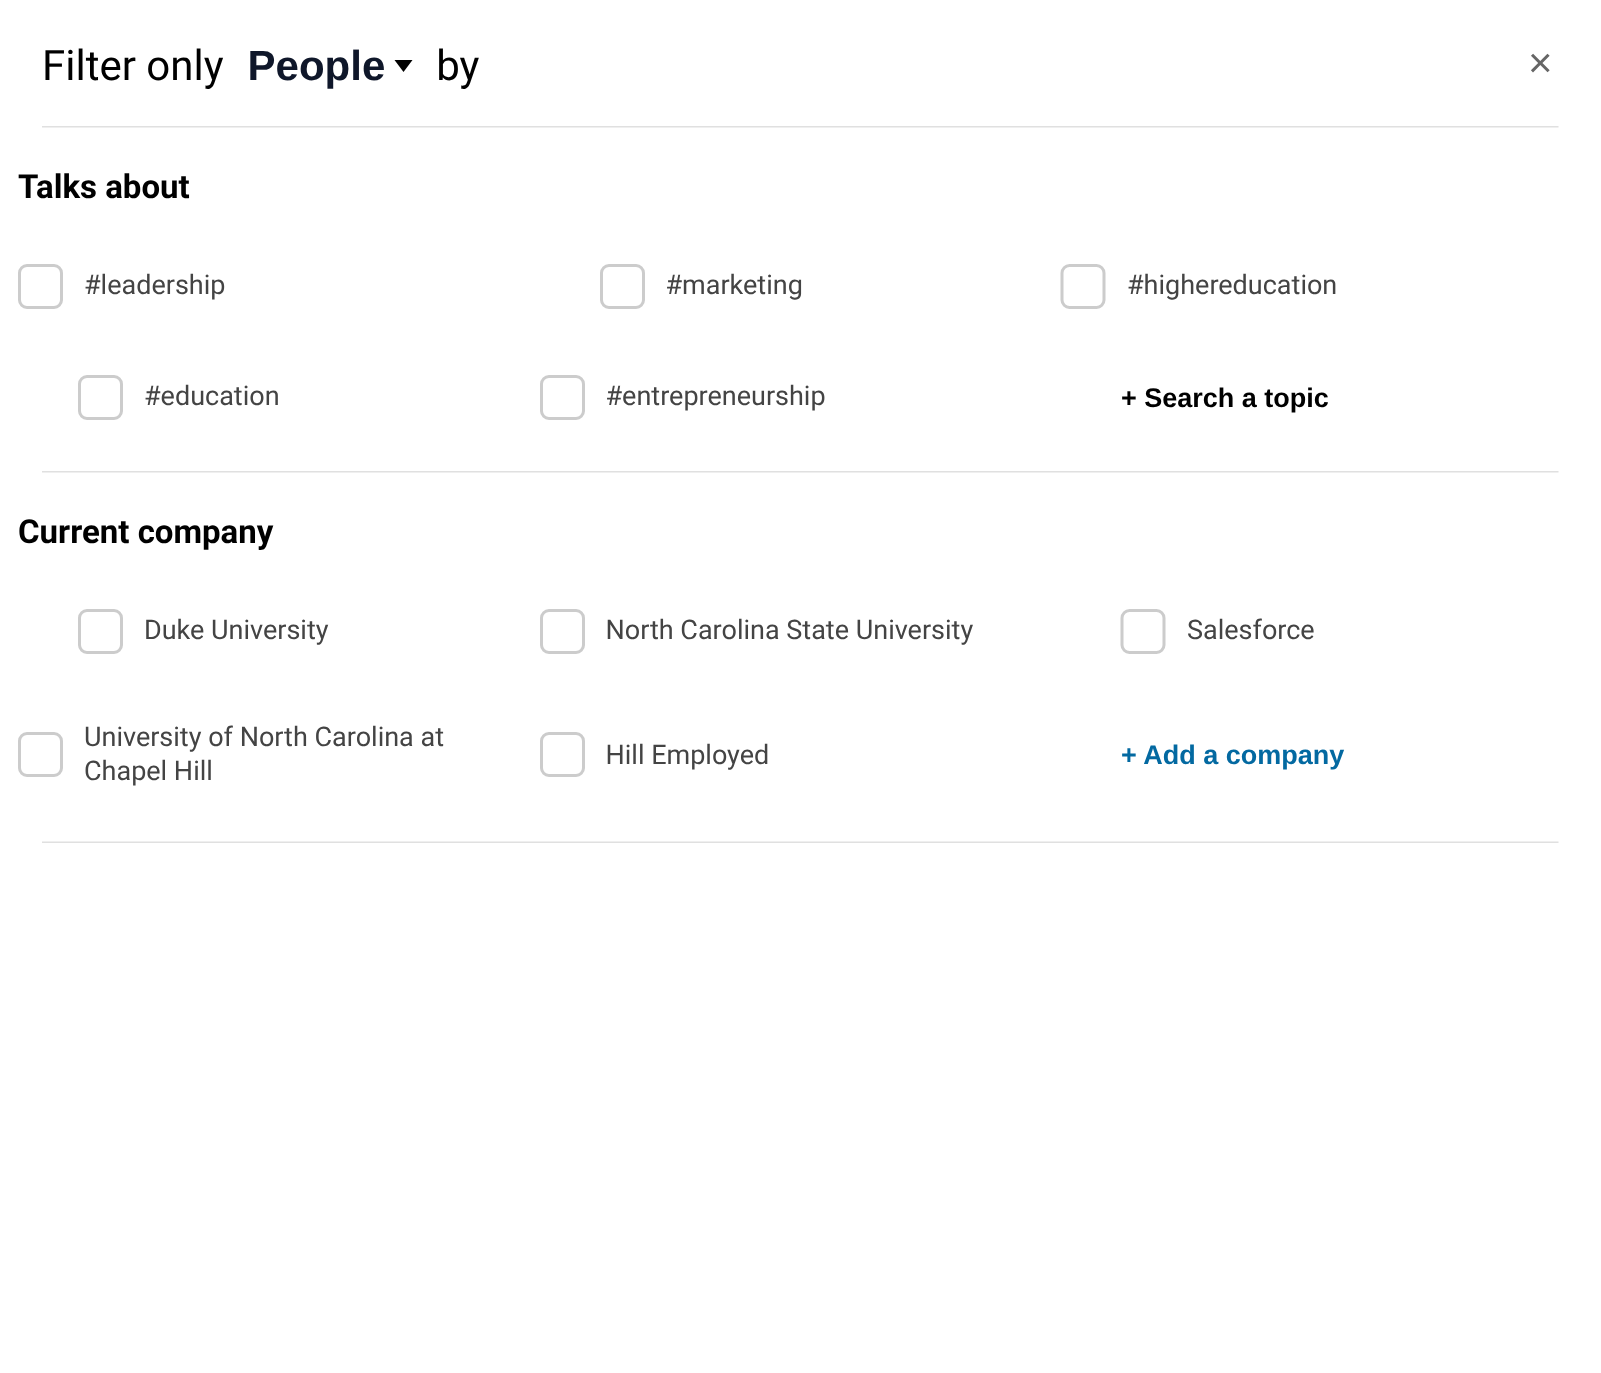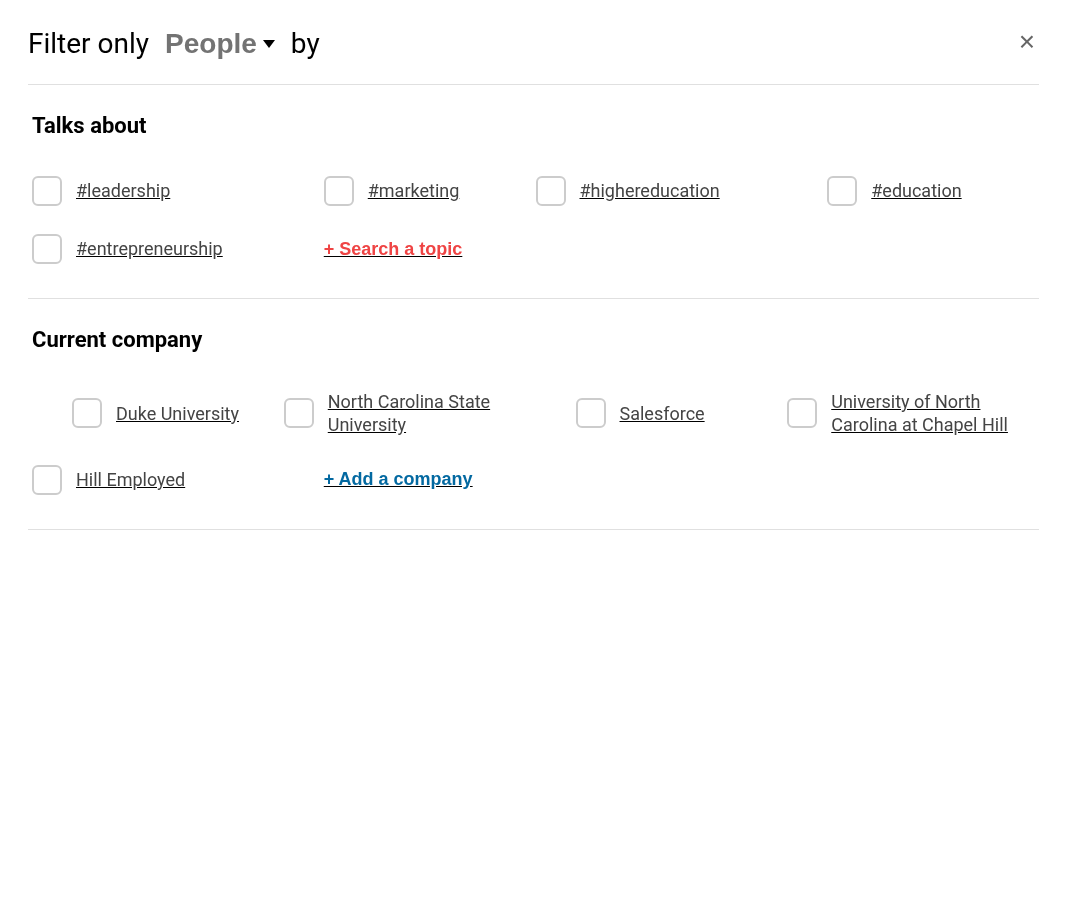--- a/index.html
+++ b/index.html
@@ -44,21 +44,21 @@
       cursor: pointer;
       background: none;
       border: none;
       padding: 4px 8px;
       border-radius: 4px;
     }
 
     .people-label {
       font-size: 28px;
       font-weight: 700;
-      color: #737373;
+      color: #0f172a;
     }
 
     .chevron-down {
       display: inline-block;
       margin-left: 6px;
       width: 0;
       height: 0;
       border-left: 6px solid transparent;
       border-right: 6px solid transparent;
       border-top: 8px solid #000;
@@ -79,35 +79,34 @@
       padding: 4px;
     }
 
     .divider {
       height: 1px;
       background: #e0e0e0;
       margin: 0 28px;
     }
 
     .section {
-      padding: 28px 28px 20px 32px;
+      padding: 28px 28px 20px 12px;
     }
 
     .section-title {
       font-size: 22px;
       font-weight: 700;
       color: #000;
       margin-bottom: 24px;
     }
 
     .filter-grid {
       display: grid;
-      grid-template-columns: 1fr 1fr 1fr 1fr;
-      gap: 0;
-      text-decoration: underline;
+      grid-template-columns: 1fr 1fr 1fr;
+      gap: 16px;
     }
 
     .filter-item {
       display: flex;
       align-items: center;
       padding: 14px 0;
       cursor: pointer;
     }
 
     .filter-item.right-col {
@@ -131,21 +130,21 @@
       font-size: 18px;
       color: #444;
       line-height: 1.3;
     }
 
     .search-topic-btn {
       display: flex;
       align-items: center;
       font-size: 18px;
       font-weight: 700;
-      color: #ef4444;
+      color: #000000;
       cursor: pointer;
       background: none;
       border: none;
       padding: 14px 0;
       padding-left: 40px;
     }
 
     .add-company-btn {
       display: flex;
       align-items: center;

